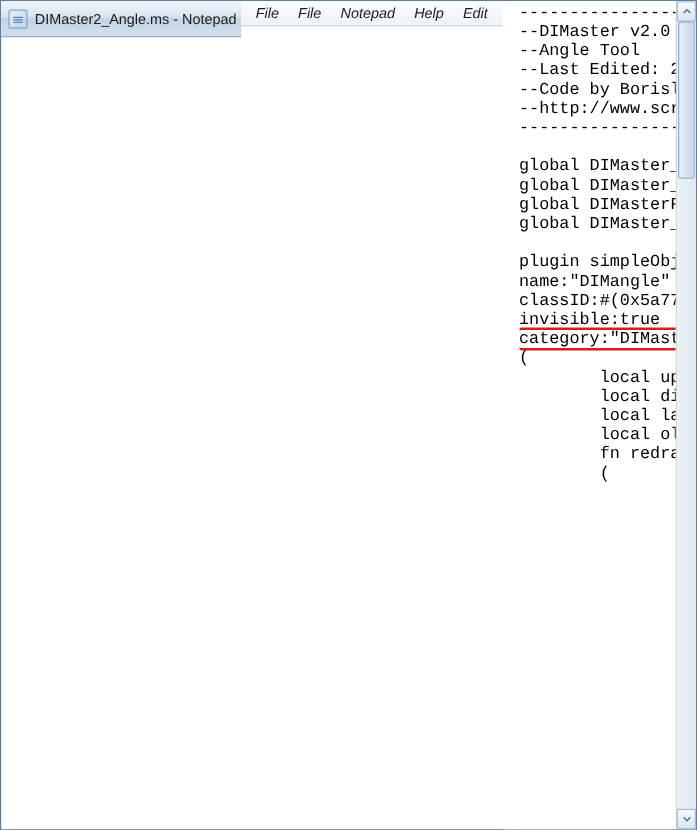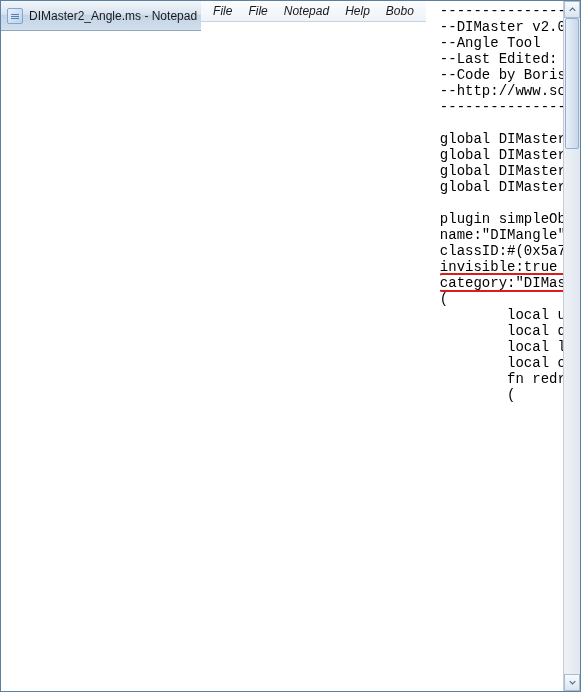--- a/index.html
+++ b/index.html
@@ -73,21 +73,21 @@
   <div class="titlebar">
     <div class="app-icon"></div>
     <span class="title">DIMaster2_Angle.ms - Notepad</span>
   </div>
 
   <div class="menubar">
     <span class="item">File</span>
     <span class="item">File</span>
     <span class="item">Notepad</span>
     <span class="item">Help</span>
-    <span class="item">Bobo</span>
+    <span class="item">Edit</span>
   </div>
 
   <div class="editor-wrap">
     <div class="gutter"></div>
     <div class="editor">
       <pre class="code" id="code">---------------------------------------------------------------------
 --DIMaster v2.0
 --Angle Tool
 --Last Edited: 2008/02/05
 --Code by Borislav "Bobo" Petrov

